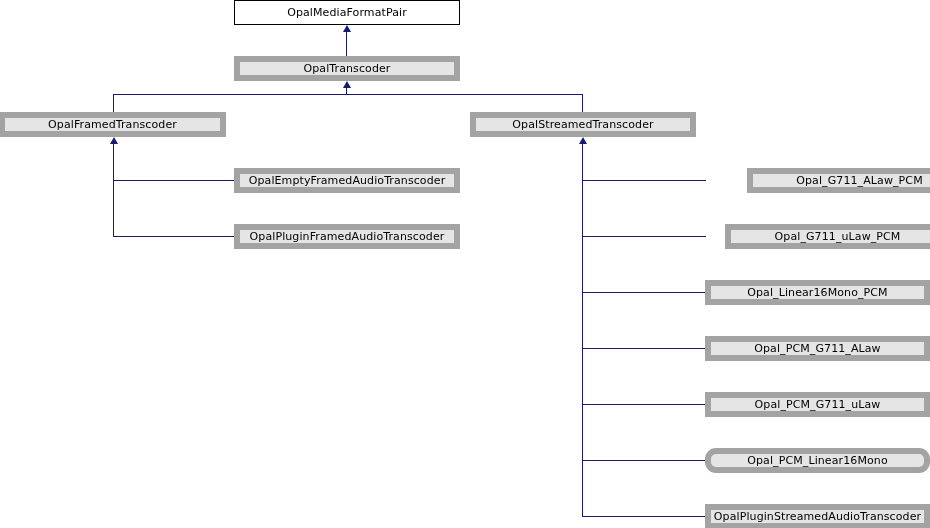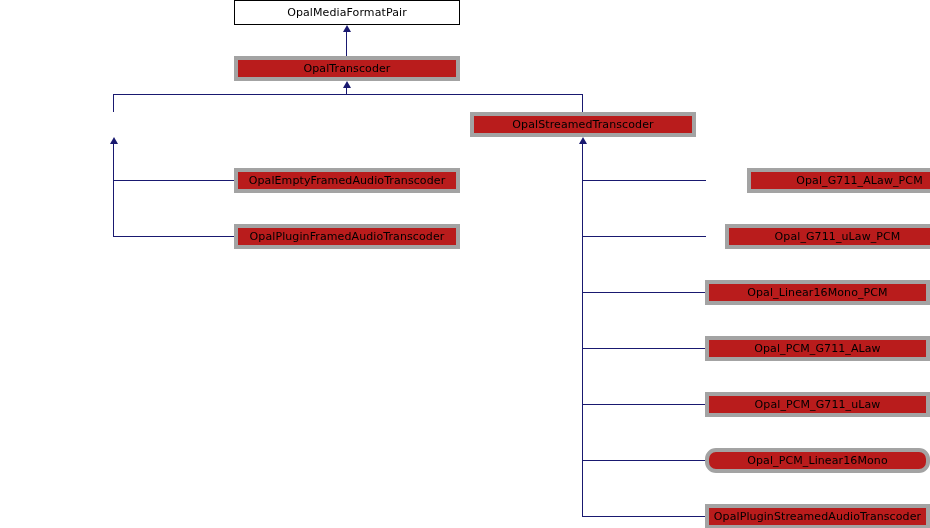--- a/index.html
+++ b/index.html
@@ -25,22 +25,22 @@
     color: #000000;
     line-height: 1;
     white-space: nowrap;
     letter-spacing: 0.1px;
   }
   .node.root {
     background: #ffffff;
     border: 1px solid #000000;
   }
   .node.derived {
-    background: #b91c1c;
-    border: 4px solid #a3a3a3;
+    background: #e5e5e5;
+    border: 6px solid #a3a3a3;
   }
   .edge {
     position: absolute;
     background: #191970;
   }
   .edge.v { width: 1px; }
   .edge.h { height: 1px; }
   .arrow {
     position: absolute;
     width: 0;
@@ -76,20 +76,21 @@
   <div class="edge h" style="left:582px; top:292px; width:124px;"></div>
   <div class="edge h" style="left:582px; top:348px; width:124px;"></div>
   <div class="edge h" style="left:582px; top:404px; width:124px;"></div>
   <div class="edge h" style="left:582px; top:460px; width:124px;"></div>
   <div class="edge h" style="left:582px; top:516px; width:124px;"></div>
 
   <div class="node root" style="left:234px; top:0px; width:226px; height:25px;">OpalMediaFormatPair</div>
 
   <div class="node derived" style="left:234px; top:56px; width:226px; height:25px;">OpalTranscoder</div>
 
+  <div class="node derived" style="left:-1px; top:112px; width:227px; height:25px;">OpalFramedTranscoder</div>
 
   <div class="node derived" style="left:470px; top:112px; width:226px; height:25px;">OpalStreamedTranscoder</div>
 
   <div class="node derived" style="left:234px; top:168px; width:226px; height:25px;text-align:right;">OpalEmptyFramedAudioTranscoder</div>
 
   <div class="node derived" style="left:234px; top:224px; width:226px; height:25px;">OpalPluginFramedAudioTranscoder</div>
 
   <div class="node derived" style="left:747px; top:168px; width:225px; height:25px;">Opal_G711_ALaw_PCM</div>
 
   <div class="node derived" style="left:705px; top:224px; width:225px; height:25px;margin-left:20px;">Opal_G711_uLaw_PCM</div>

